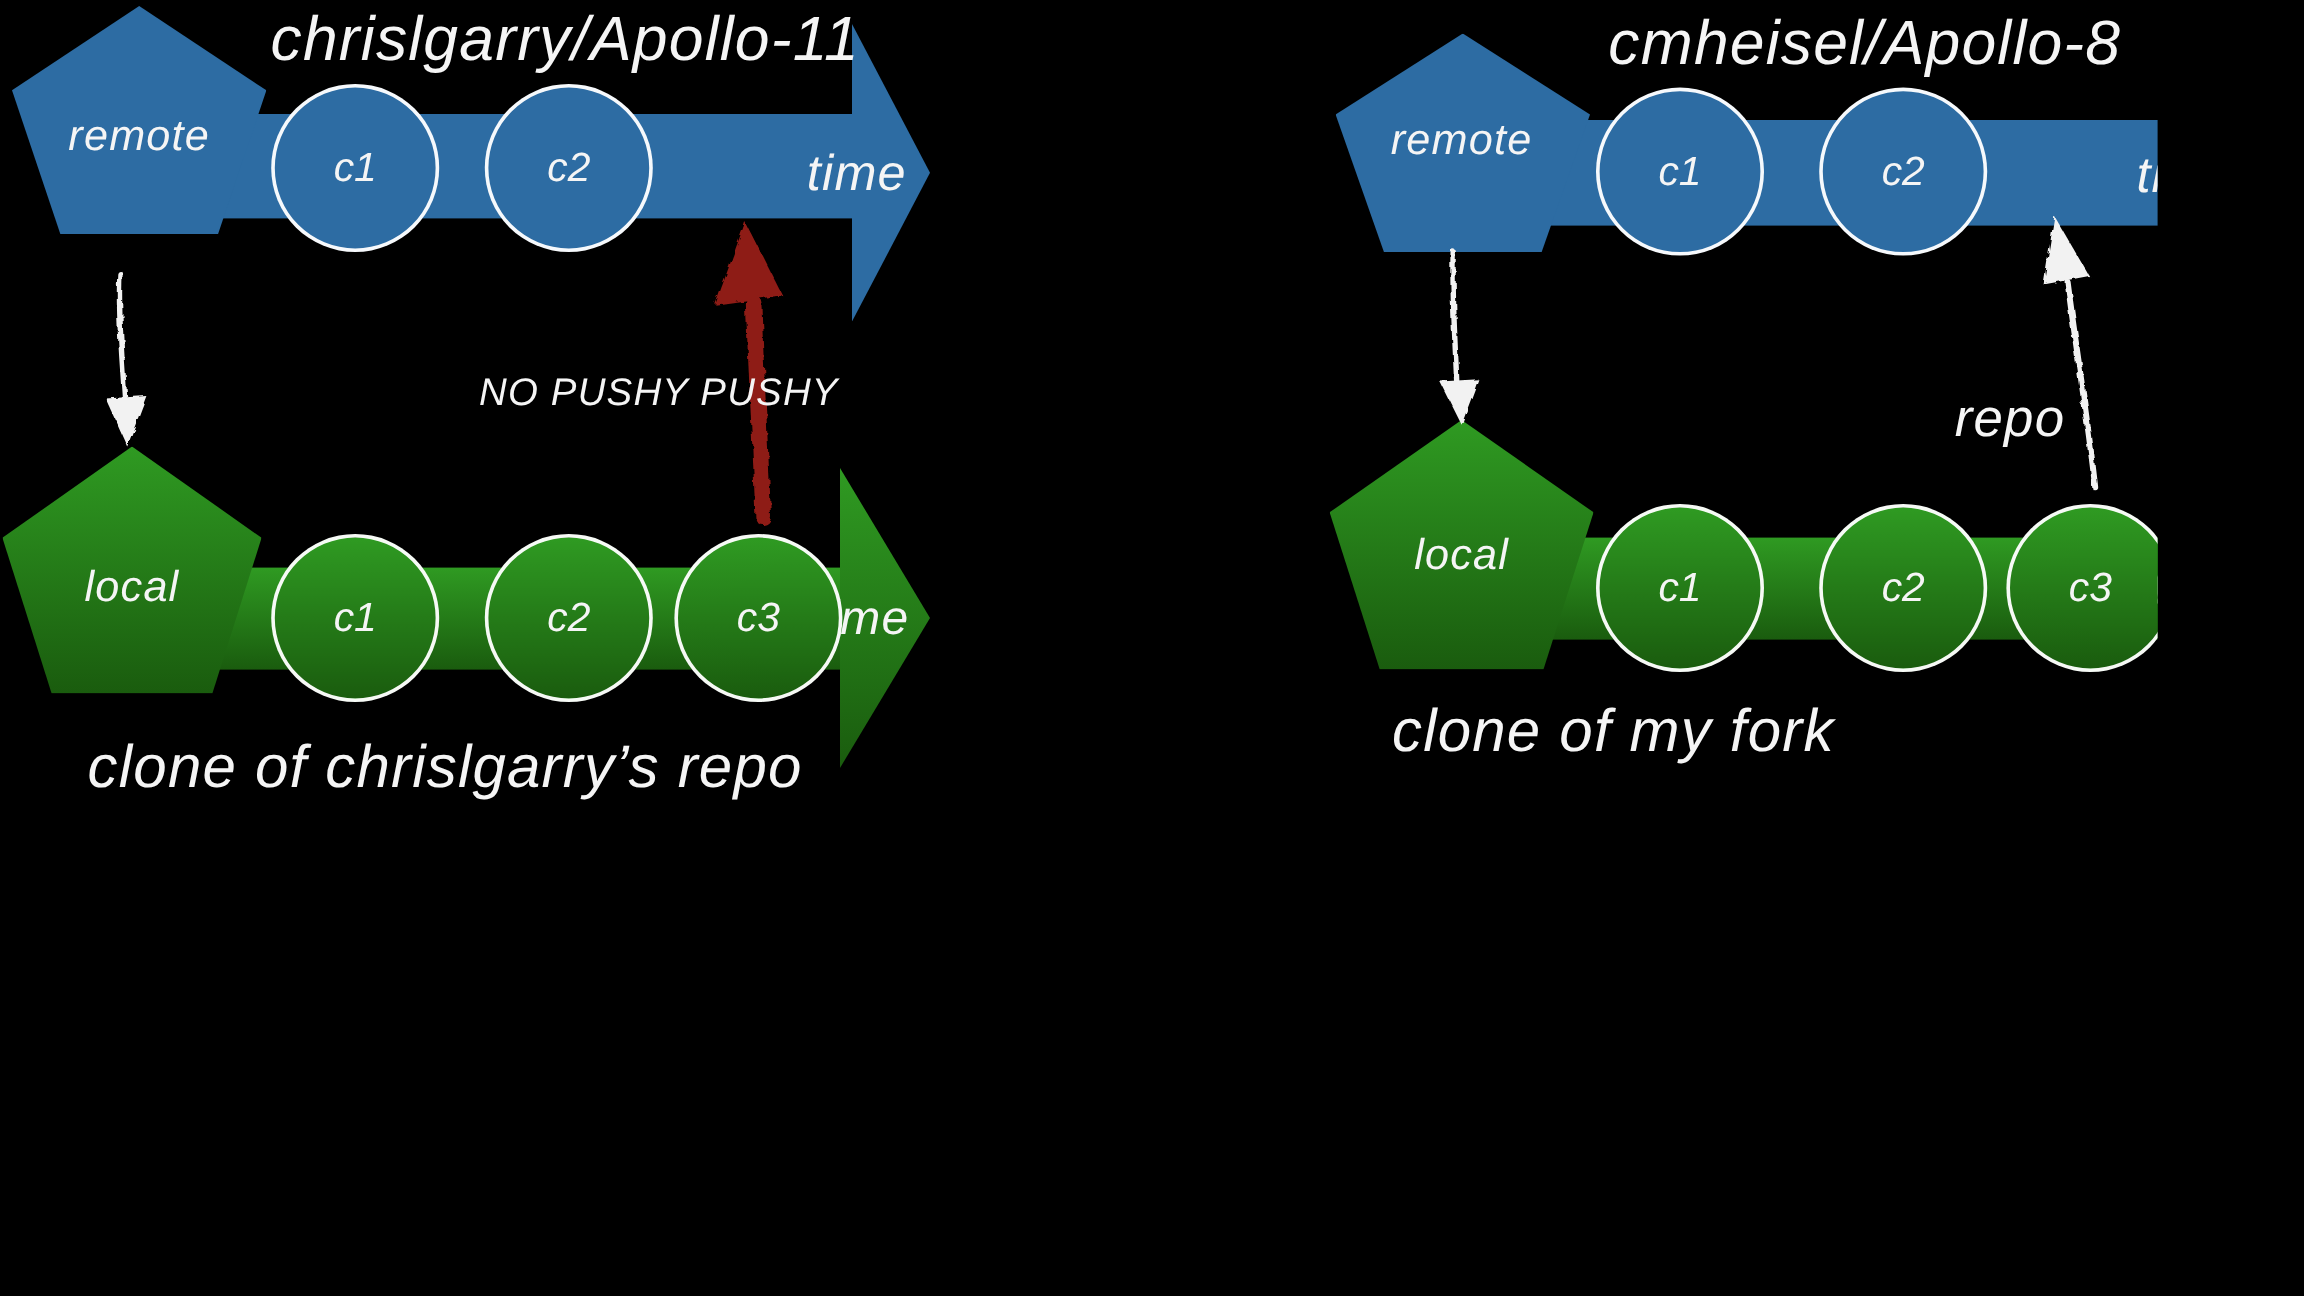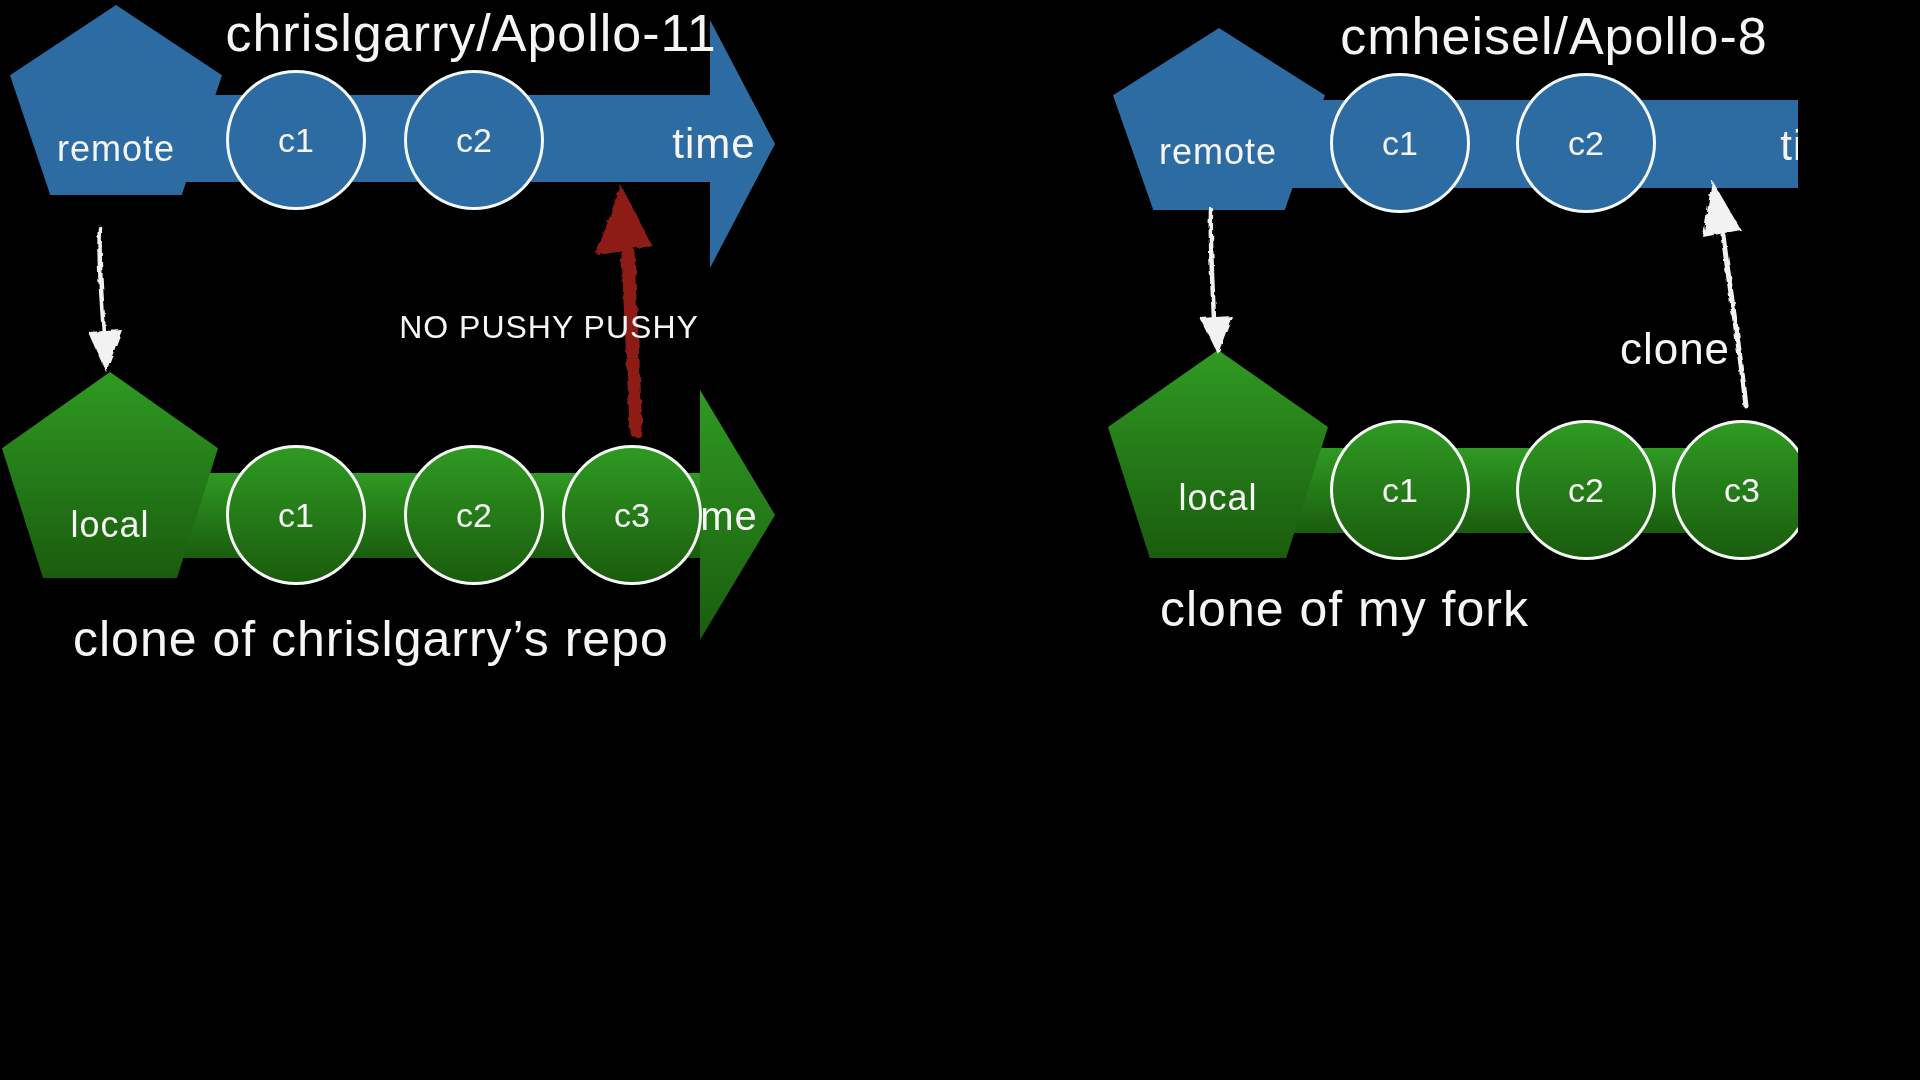--- a/index.html
+++ b/index.html
@@ -1,40 +1,41 @@
 <!DOCTYPE html>
 <html><head>
 <meta charset="utf-8">
 <style>
   html,body{margin:0;padding:0;background:#000;}
   #stage{
     position:relative;width:1798px;height:1080px;overflow:hidden;
     background:var(--bg,#000);
     font-family:"Liberation Sans","DejaVu Sans",sans-serif;
     color:var(--text,#f5f5f5);
+    font-style:italic;
   }
   .txt{position:absolute;transform:translate(-50%,-50%);white-space:nowrap;
        color:var(--text,#f5f5f5);z-index:6;letter-spacing:1px;}
   .txt.leftalign{transform:none;}
   .shaft{position:absolute;z-index:1;}
   .shaft.blue{background:var(--blue,#2d6ca3);}
   .shaft.green{background:linear-gradient(to bottom,var(--green-top,#2f9a22),var(--green-bottom,#1a5c0e));}
   .head{position:absolute;z-index:1;clip-path:polygon(0 0,100% 50%,0 100%);}
   .head.blue{background:var(--blue,#2d6ca3);}
   .head.green{background:linear-gradient(to bottom,var(--green-top,#2f9a22),var(--green-bottom,#1a5c0e));}
   .pentagon{position:absolute;z-index:2;clip-path:polygon(50% 0%,100% 37%,81% 100%,19% 100%,0% 37%);}
   .pentagon.blue{background:var(--blue,#2d6ca3);}
   .pentagon.green{background:linear-gradient(to bottom,var(--green-top,#2f9a22),var(--green-bottom,#1a5c0e));}
   .commit{position:absolute;z-index:4;width:140px;height:140px;border-radius:50%;
           border:3px solid rgba(255,255,255,.96);box-sizing:border-box;
           display:flex;align-items:center;justify-content:center;font-size:34px;}
   .commit.blue{background:var(--blue,#2d6ca3);}
   .commit.green{background:linear-gradient(to bottom,var(--green-top,#2f9a22),var(--green-bottom,#1a5c0e));}
   .time-lbl{z-index:3;font-size:42px;}
-  .node-lbl{font-size:36px;margin-top:36px;}
+  .node-lbl{font-size:36px;}
   .title-lbl{font-size:52px;}
   .caption-lbl{font-size:50px;}
   #arrow-overlay{position:absolute;left:0;top:0;z-index:5;pointer-events:none;}
 </style>
 </head>
 <body>
 
 <div id="stage" style="--bg: #000000; --blue: #2d6ca3; --green-top: #2f9a22; --green-bottom: #1a5c0e; --red: #8e1b15; --text: #f5f5f5;">
 
   <div>
@@ -94,21 +95,21 @@
     <div class="commit green" style="left:1330px;top:420px;">
         <span>c1</span>
       </div>
     <div class="commit green" style="left:1516px;top:420px;">
         <span>c2</span>
       </div>
     <div class="commit green" style="left:1672px;top:420px;">
         <span>c3</span>
       </div>
 
-    <div class="txt" style="left:1675px;top:349px;font-size:44px;">clone</div>
+    <div class="txt" style="left:1675px;top:349px;font-size:44px;">repo</div>
     <div class="txt caption-lbl leftalign" style="left:1160px;top:580px;">clone of my fork</div>
   </div>
 
   <svg id="arrow-overlay" width="1920" height="1080" viewBox="0 0 1920 1080">
     <defs>
       <filter id="chalk" x="-20%" y="-20%" width="140%" height="140%">
         <feTurbulence type="fractalNoise" baseFrequency="0.12" numOctaves="2" result="n"></feTurbulence>
         <feDisplacementMap in="SourceGraphic" in2="n" scale="5"></feDisplacementMap>
       </filter>
     </defs>

